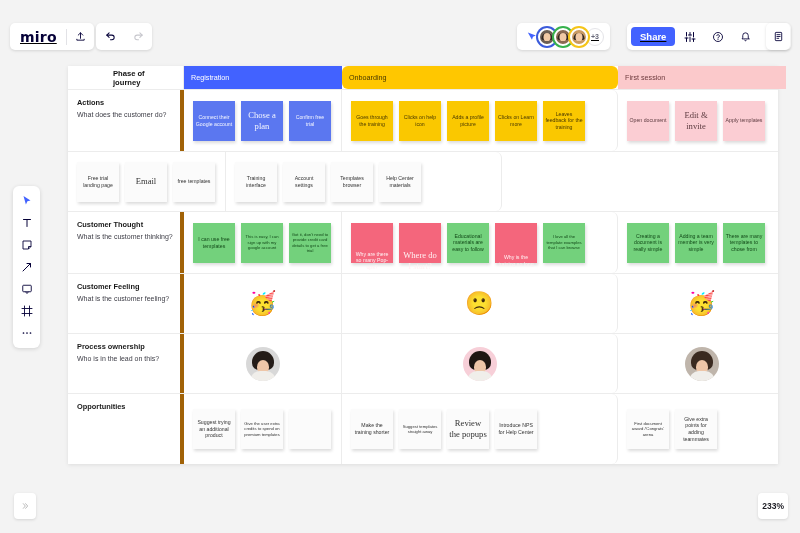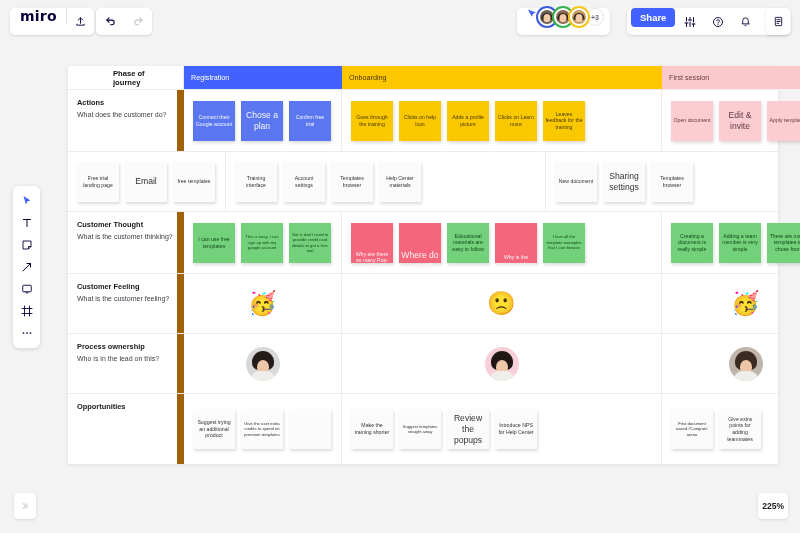--- a/index.html
+++ b/index.html
@@ -7,24 +7,24 @@
     width: 800px; height: 533px;
     font-family: "Liberation Sans", sans-serif;
     background: #f2f2f2;
     overflow: hidden;
   }
   #app { position: relative; width: 800px; height: 533px; background: #f3f3f3; }
 
   
   .topbar { position: absolute; top: 0; left: 0; width: 800px; height: 41px; background: #f3f3f3; }
   .tb-group {
-    position: absolute; top: 8px; height: 27px;
+    position: absolute; top: 23px; height: 27px;
     background: #ffffff; border-radius: 5px;
     box-shadow: 0 1px 3px rgba(0,0,0,.13);
-    display: flex; align-items: flex-start;
+    display: flex; align-items: center; text-decoration: underline;
   }
   .logo-group { left: 10px; padding: 0 0 0 0; }
   .miro-logo {
     font-family: "DejaVu Sans", sans-serif;
     font-size: 14px; font-weight: 700; color: #050038;
     letter-spacing: .2px; padding: 0 9px 0 10px;
   }
   .tb-div { width: 1px; height: 16px; background: #e2e2e6; }
   .tb-btn {
     width: 27px; height: 27px; display: flex; align-items: center; justify-content: center;
@@ -82,28 +82,28 @@
     position: absolute; left: 68px; top: 66px;
     width: 710px; height: 398px;
     background: #ffffff;
     box-shadow: 0 1px 4px rgba(0,0,0,.09);
   }
   .bd-row { display: flex; border-bottom: 1px solid #ececec; }
   .bd-row:last-child { border-bottom: none; }
 
   .rowlabel {
     width: 116px; min-width: 116px; padding: 8px 4px 6px 9px;
-    border-right: 7px solid #a16207;
+    border-right: 4px solid #a16207;
   }
   .rl-title { font-size: 7.4px; font-weight: 700; color: #1a1a1a; line-height: 1.45; }
   .rl-sub { font-size: 7px; color: #3d3d46; line-height: 1.5; margin-top: 1px; }
 
   .phases { display: flex; flex: 1; }
   .ph-reg  { width: 158px; }
-  .ph-onb  { width: 320px; }
+  .ph-onb  { width: 276px; border-radius: 6px; }
   .ph-fst  { width: 168px; }
 
   
   .hdr-row { height: 24px; }
   .hdr-label { display: flex; align-items: center; padding: 0 9px; border-right: 1px solid #ececec;
     width: 116px; min-width: 116px; }
   .hdr-label span { font-size: 7.6px; font-weight: 700; color: #111; padding-left: 36px; }
   .hdr-cell { display: flex; align-items: center; padding-left: 7px; }
   .hdr-cell span { font-size: 7.2px; font-weight: 500; }
   .hdr-reg { background: #4262ff; } .hdr-reg span { color: #fff; }
@@ -134,21 +134,21 @@
   .n-pink   { background: #fbcdd3; }
   .n-pink .note-txt { color: #5d3b40; }
   .n-white  { background: #fbfbfb; }
   .n-white .note-txt { color: #333; }
   .n-green  { background: #73d17c; }
   .n-green .note-txt { color: #134a19; }
   .n-red    { background: #f4667c; }
   .n-red .note-txt { color: #fff1f3; margin-top: 36px; }
 
   .sz-a { width: 42px; height: 40px; } 
-  .sz-b { width: 42px; height: 40px; } 
+  .sz-b { width: 42px; height: 40px; font-family: Liberation Serif, serif; } 
   .sz-a .note-txt { font-size: 5.2px; }
   .sz-b .note-txt { font-size: 8.6px; font-weight: 500; }
   .sz-tiny .note-txt { font-size: 4.2px; }
 
   
   .emoji { font-size: 23px; line-height: 1; }
 
   
   .photo {
     width: 34px; height: 34px; border-radius: 50%;
@@ -409,31 +409,20 @@
             <div class="note n-white sz-a">
               <div class="note-txt">Account settings</div>
             </div>
             <div class="note n-white sz-a">
               <div class="note-txt">Templates browser</div>
             </div>
             <div class="note n-white sz-a">
               <div class="note-txt">Help Center materials</div>
             </div>
           </div>
-        <div class="cellwrap ph-fst last">
-            <div class="note n-white sz-a">
-              <div class="note-txt">New document</div>
-            </div>
-            <div class="note n-white sz-b">
-              <div class="note-txt">Sharing settings</div>
-            </div>
-            <div class="note n-white sz-a">
-              <div class="note-txt">Templates browser</div>
-            </div>
-          </div>
       </div>
     </div>
 
     <div class="bd-row" style="height:62px">
       <div class="rowlabel">
         <div class="rl-title">Customer Thought</div>
         <div class="rl-sub">What is the customer thinking?</div>
       </div>
       <div class="phases">
         <div class="cellwrap ph-reg">
@@ -572,15 +561,15 @@
     </div>
 
   </div>
 
   <div class="bl-btn">
     <svg width="8" height="8" viewBox="0 0 24 24" fill="none" stroke="currentColor" stroke-width="2.4" stroke-linecap="round" stroke-linejoin="round">
         <path d="M7 5l6 7-6 7"></path>
         <path d="M14 5l6 7-6 7"></path>
       </svg>
   </div>
-  <div class="zoom-btn">225%</div>
+  <div class="zoom-btn">233%</div>
 
 </div>
 
 </body></html>

